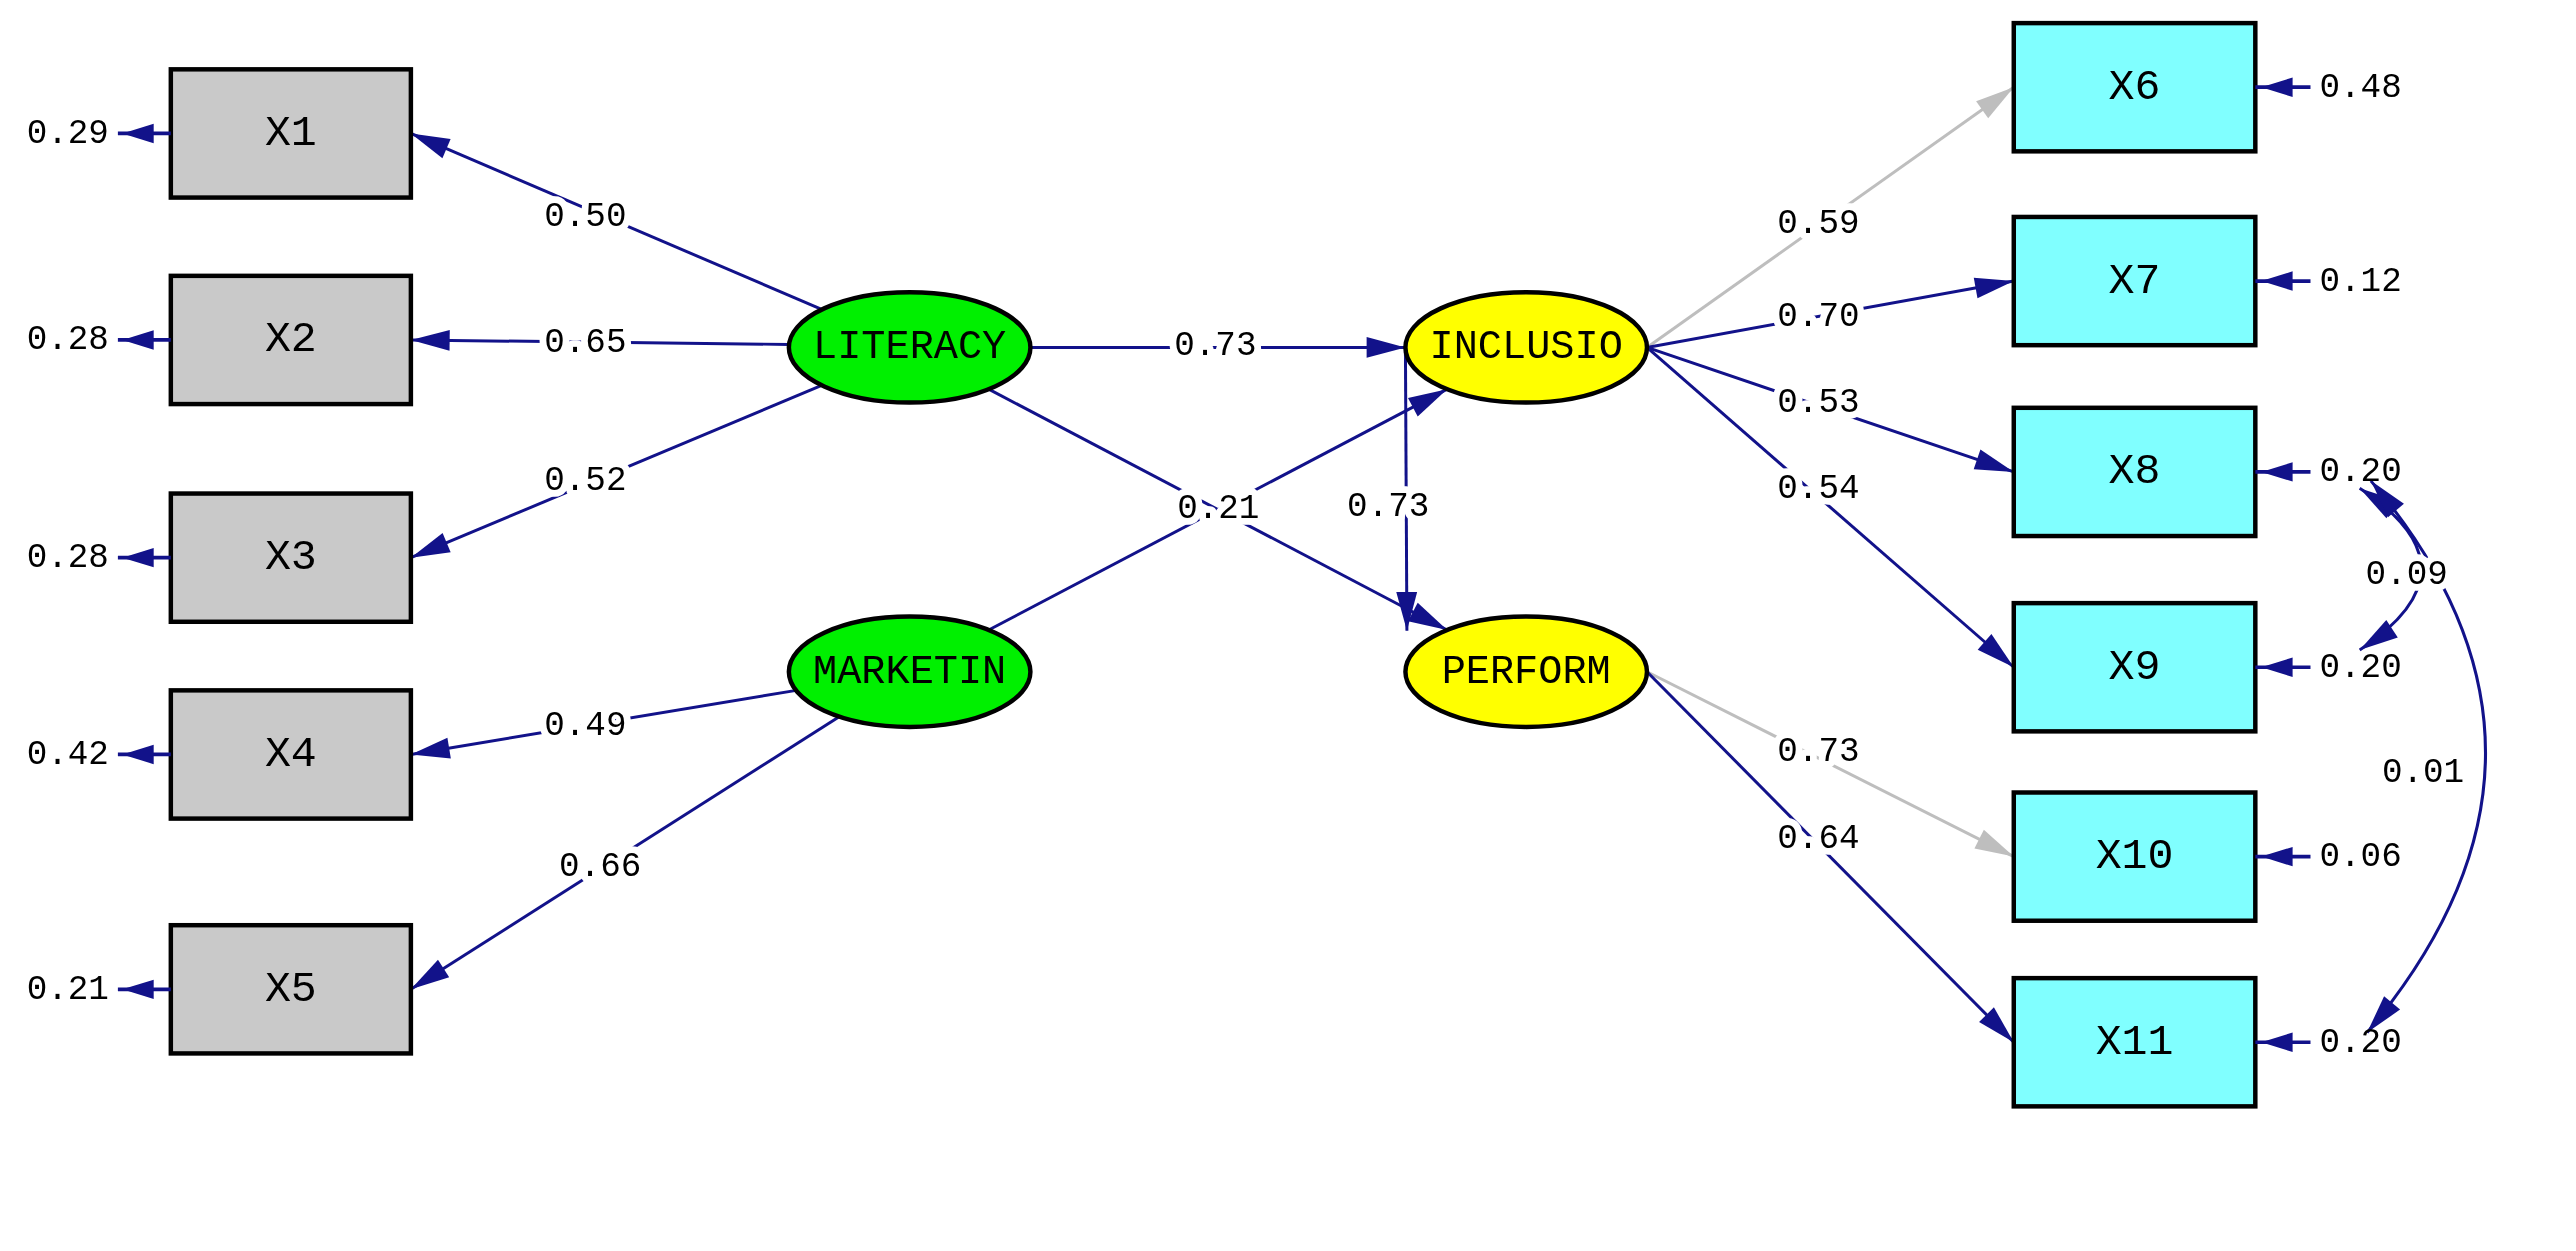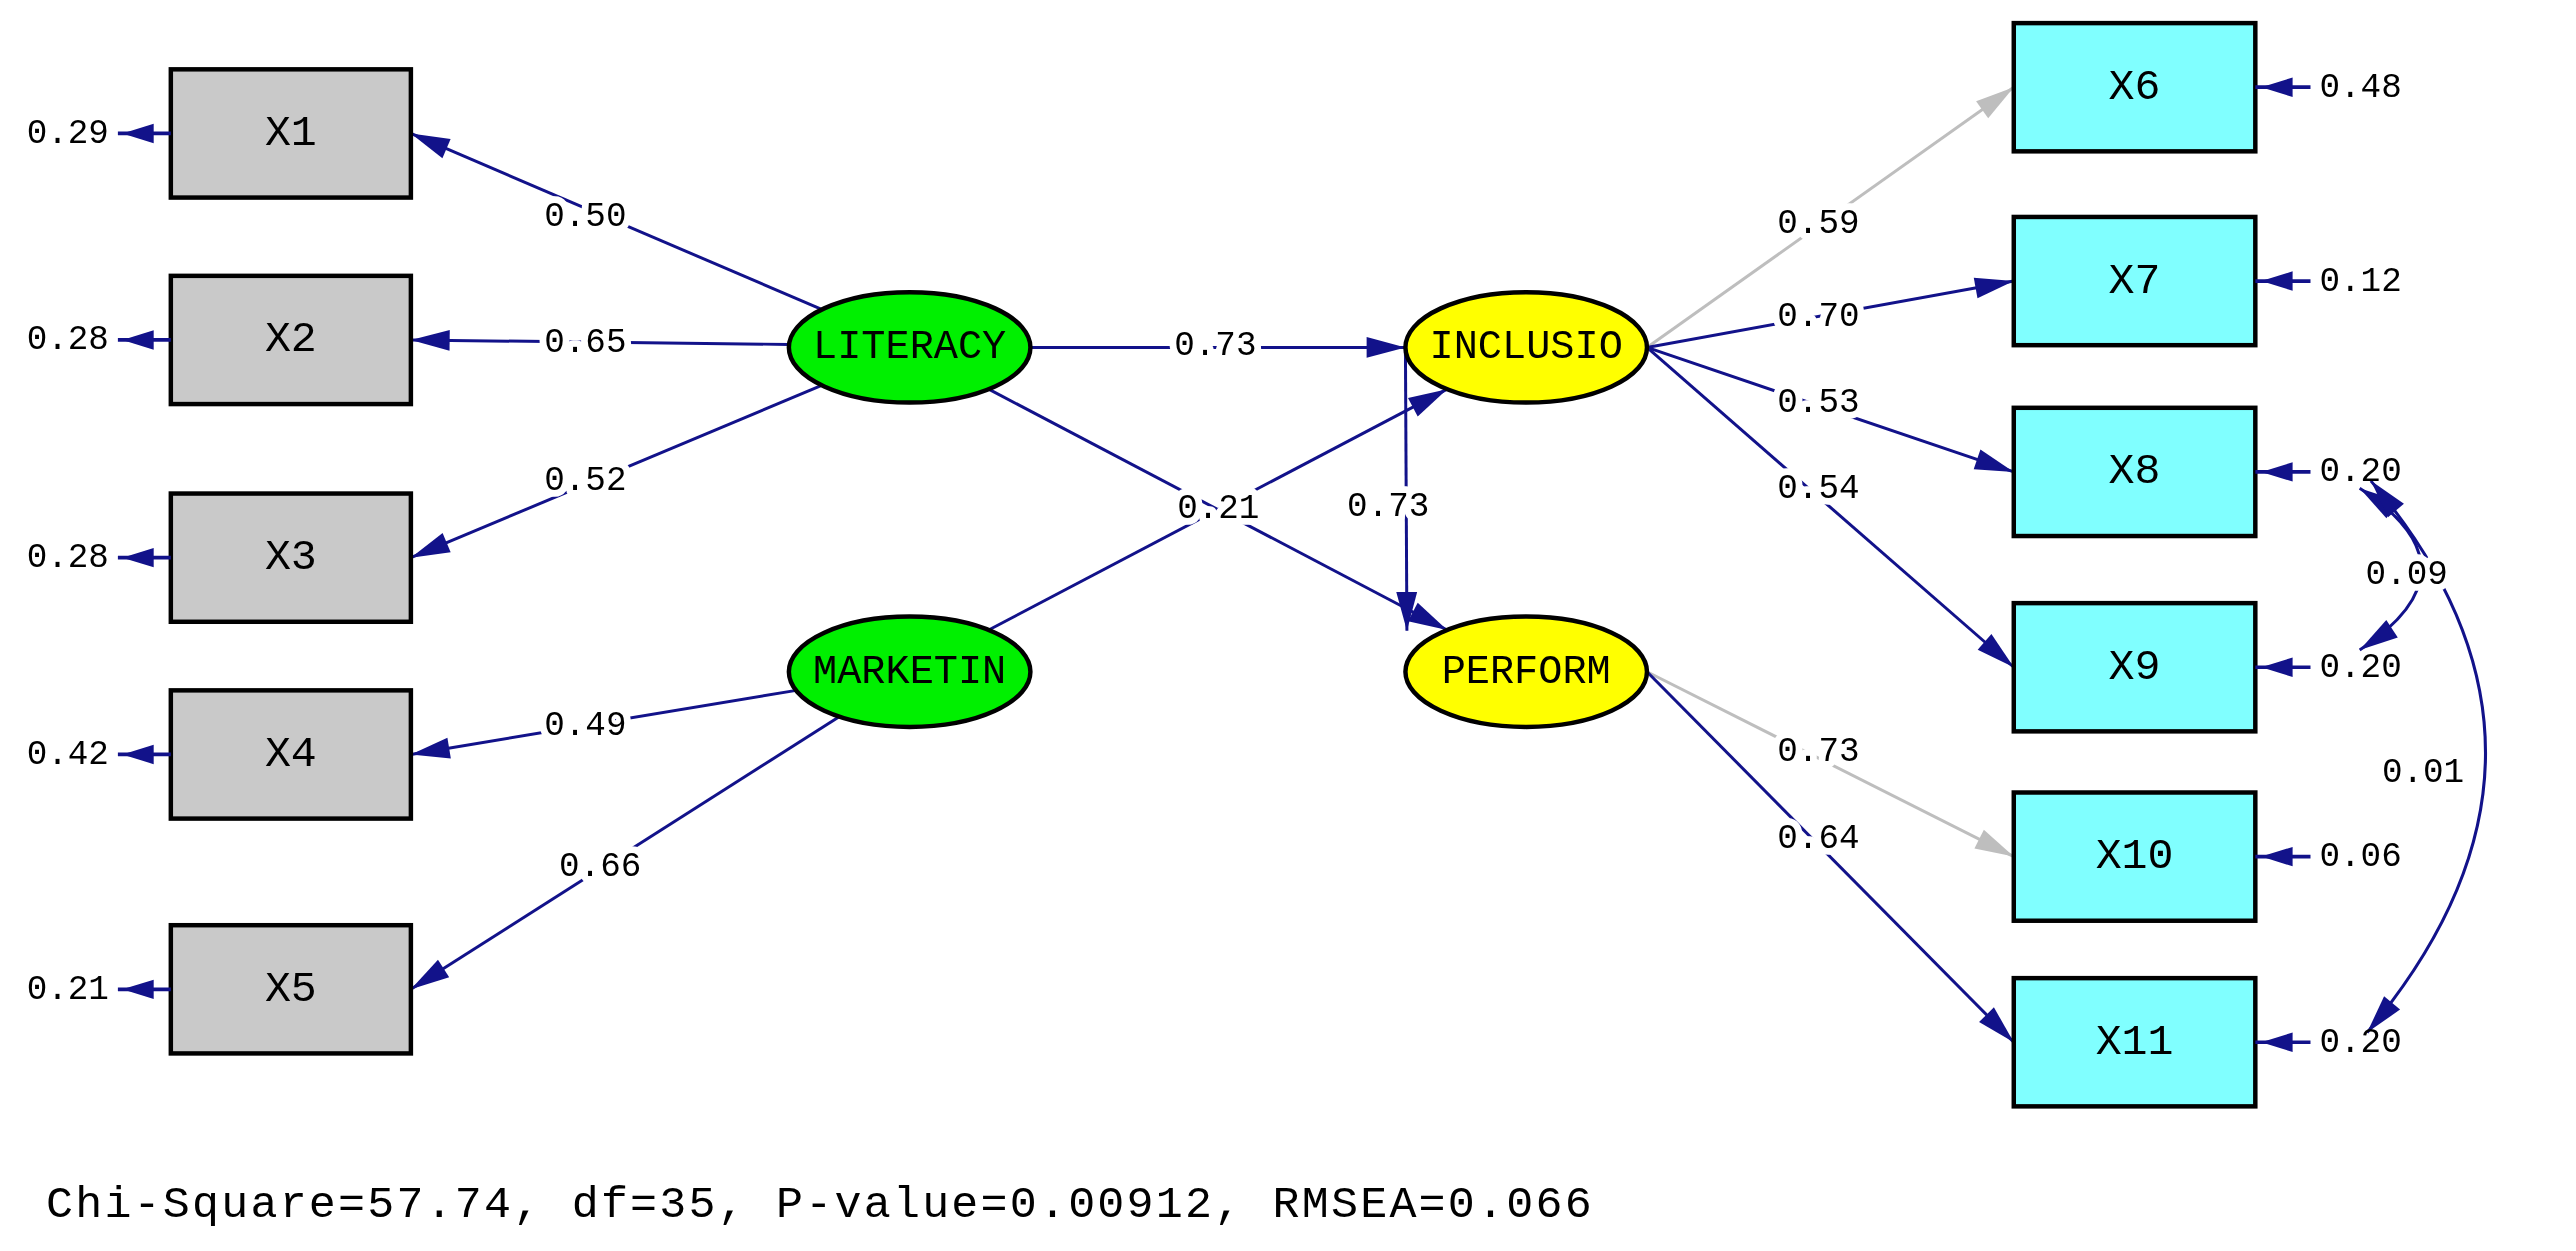--- a/index.html
+++ b/index.html
@@ -129,15 +129,14 @@
       <text x="2863" y="1149" text-anchor="middle" dominant-baseline="central" class="node-label">X10</text>
       <line x1="3025" y1="1149" x2="3099" y2="1149" stroke="#12128A" stroke-width="5"></line>
       <polygon points="3033,1149 3075,1136 3075,1162" fill="#12128A"></polygon>
       <text x="3111" y="1149" text-anchor="start" dominant-baseline="central" class="error-label">0.06</text>
       <rect x="2701" y="1312" width="324" height="172" fill="#80FFFF" stroke="#000000" stroke-width="6"></rect>
       <text x="2863" y="1398" text-anchor="middle" dominant-baseline="central" class="node-label">X11</text>
       <line x1="3025" y1="1398" x2="3099" y2="1398" stroke="#12128A" stroke-width="5"></line>
       <polygon points="3033,1398 3075,1385 3075,1411" fill="#12128A"></polygon>
       <text x="3111" y="1398" text-anchor="start" dominant-baseline="central" class="error-label">0.20</text>
     </svg>
-  <div class="caption">Chi-Square=57.74, df=35, P-value=0.00912, RMSEA=0.066</div>
 </div>
 
 
 </body></html>

